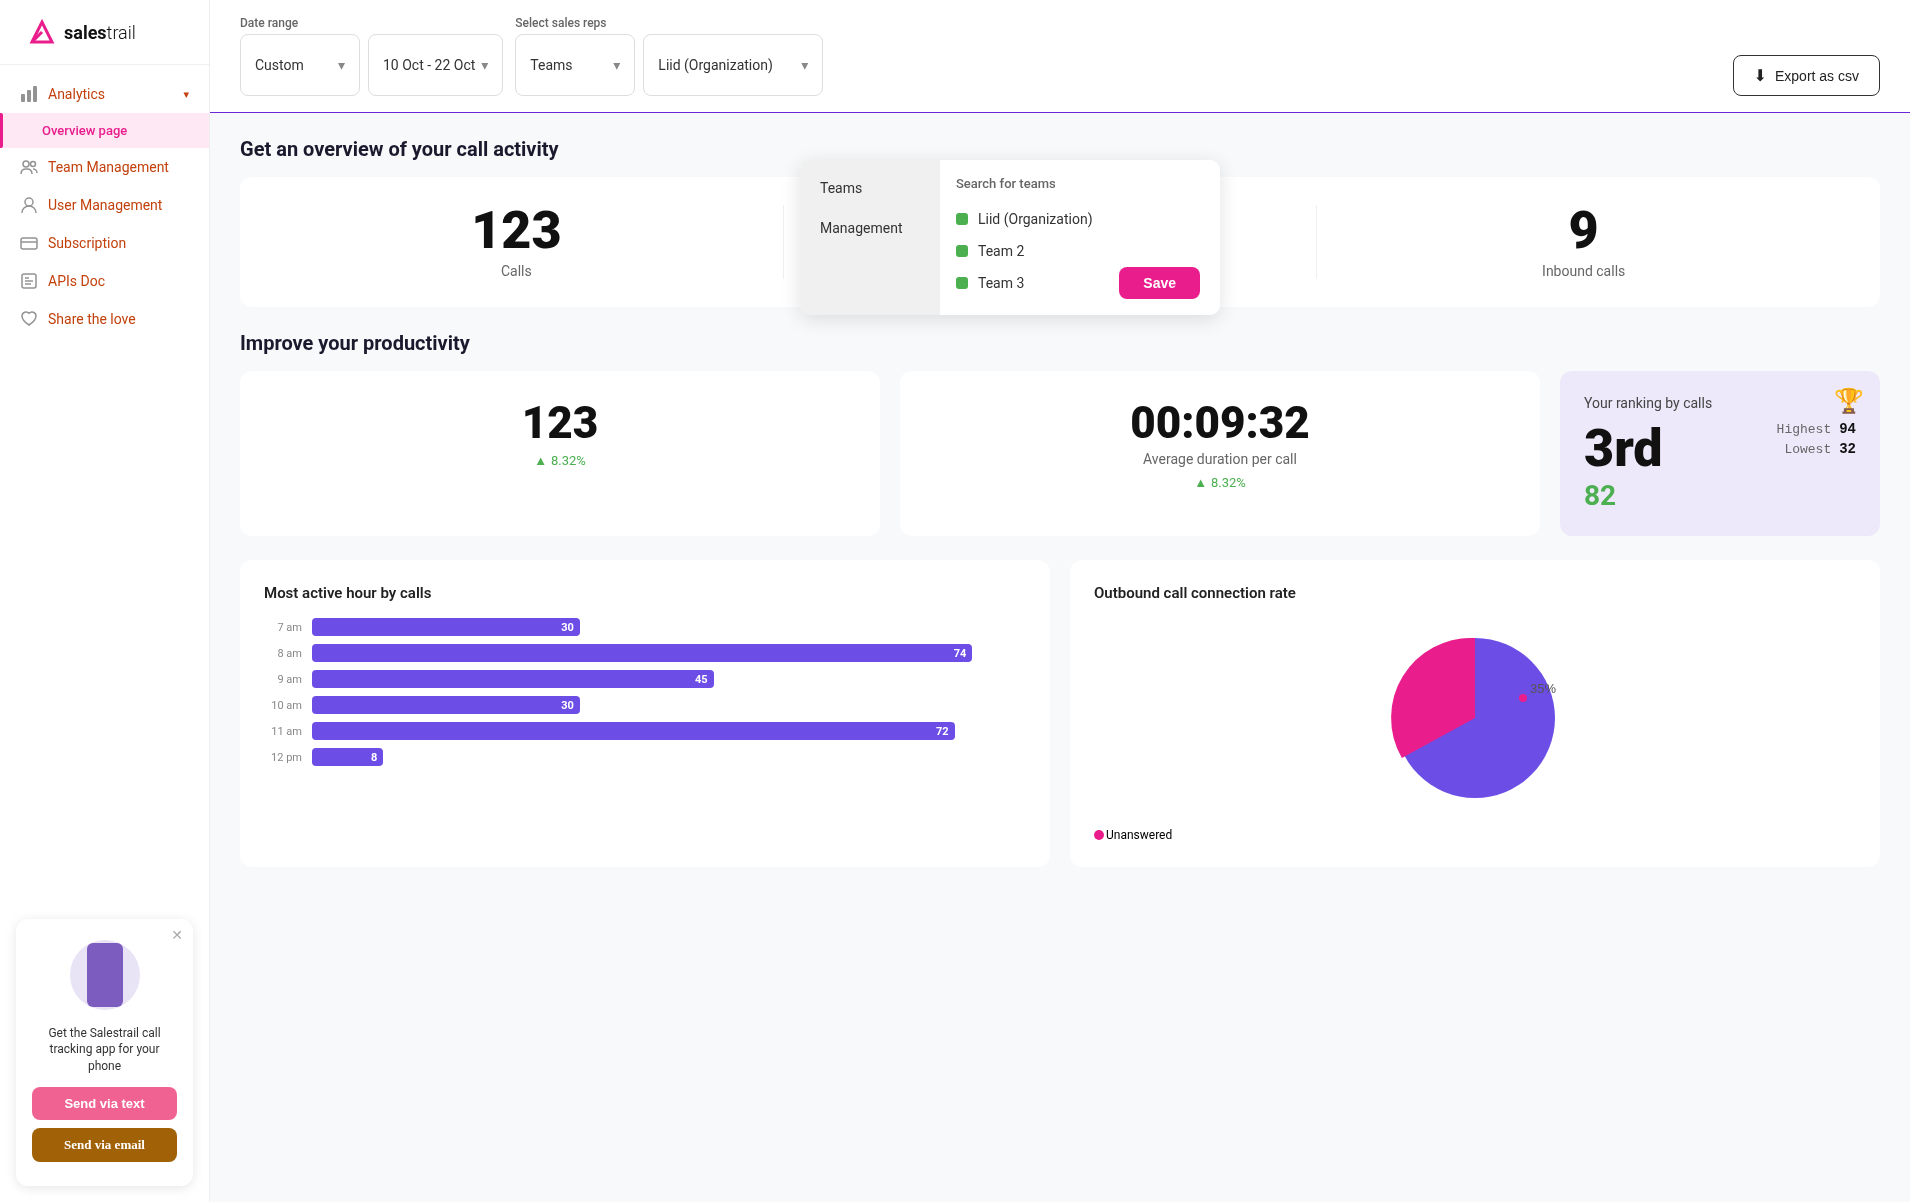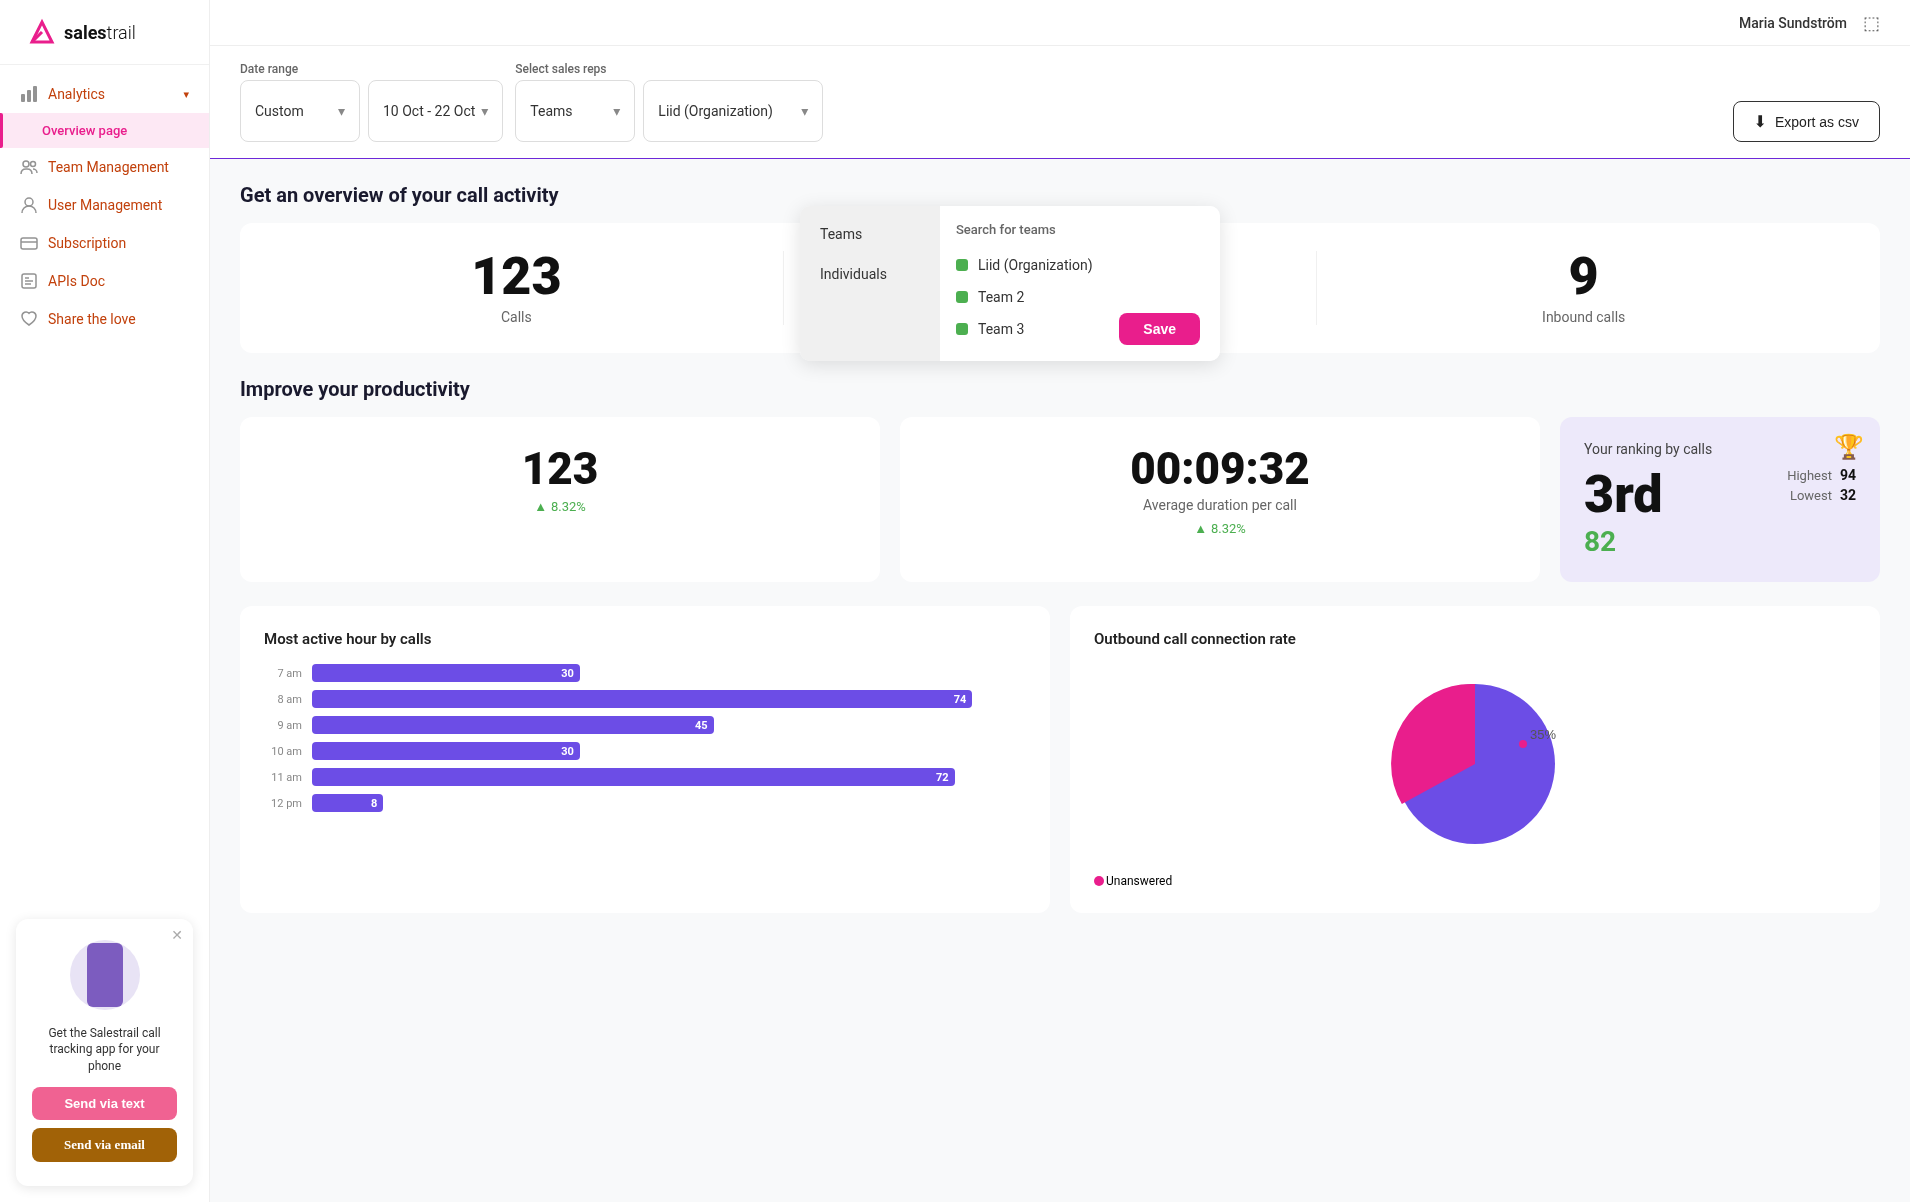--- a/index.html
+++ b/index.html
@@ -348,20 +348,21 @@
       text-align: right;
     }
     .ranking-stat-row {
       display: flex;
       align-items: center;
       gap: 8px;
       font-size: 13px;
       color: #666;
       margin-bottom: 4px;
       justify-content: flex-end;
+      font-family: Liberation Mono, monospace;
     }
     .ranking-stat-val { font-weight: 700; color: #111; font-size: 14px; }
     .trophy-icon {
       position: absolute;
       top: 16px;
       right: 16px;
       font-size: 24px;
     }
 
     
@@ -508,24 +509,20 @@
       <div class="promo-phone"></div>
     </div>
     <p class="promo-text">Get the Salestrail call tracking app for your phone</p>
     <button class="promo-btn promo-btn-text">Send via text</button>
     <button class="promo-btn promo-btn-email">Send via email</button>
   </div>
 </div>
 
 <div class="main">
 
-  <div class="header">
-    <span class="header-user">Maria Sundström</span>
-    <span class="header-icon">⬚</span>
-  </div>
 
   <div class="filter-bar" style="position:relative;">
     <div class="filter-group">
       <span class="filter-label">Date range</span>
       <div style="display:flex;gap:8px;">
         <div class="filter-select">
           <span>Custom</span>
           <span class="chevron">▾</span>
         </div>
         <div class="filter-select">
@@ -550,21 +547,21 @@
     </div>
 
     <button class="export-btn">
       <span style="font-size:16px;">⬇</span>
       <span>Export as csv</span>
     </button>
 
     <div class="dropdown-overlay">
       <div class="dropdown-left">
         <div class="dropdown-left-item">Teams</div>
-        <div class="dropdown-left-item">Individuals</div>
+        <div class="dropdown-left-item">Management</div>
       </div>
       <div class="dropdown-right" style="position:relative;">
         <div class="dropdown-right-title">Search for teams</div>
         <div class="dropdown-team-item">
           <div class="team-color-dot" style="background:#4caf50;"></div>
           <span>Liid (Organization)</span>
         </div>
         <div class="dropdown-team-item">
           <div class="team-color-dot" style="background:#4caf50;"></div>
           <span>Team 2</span>

